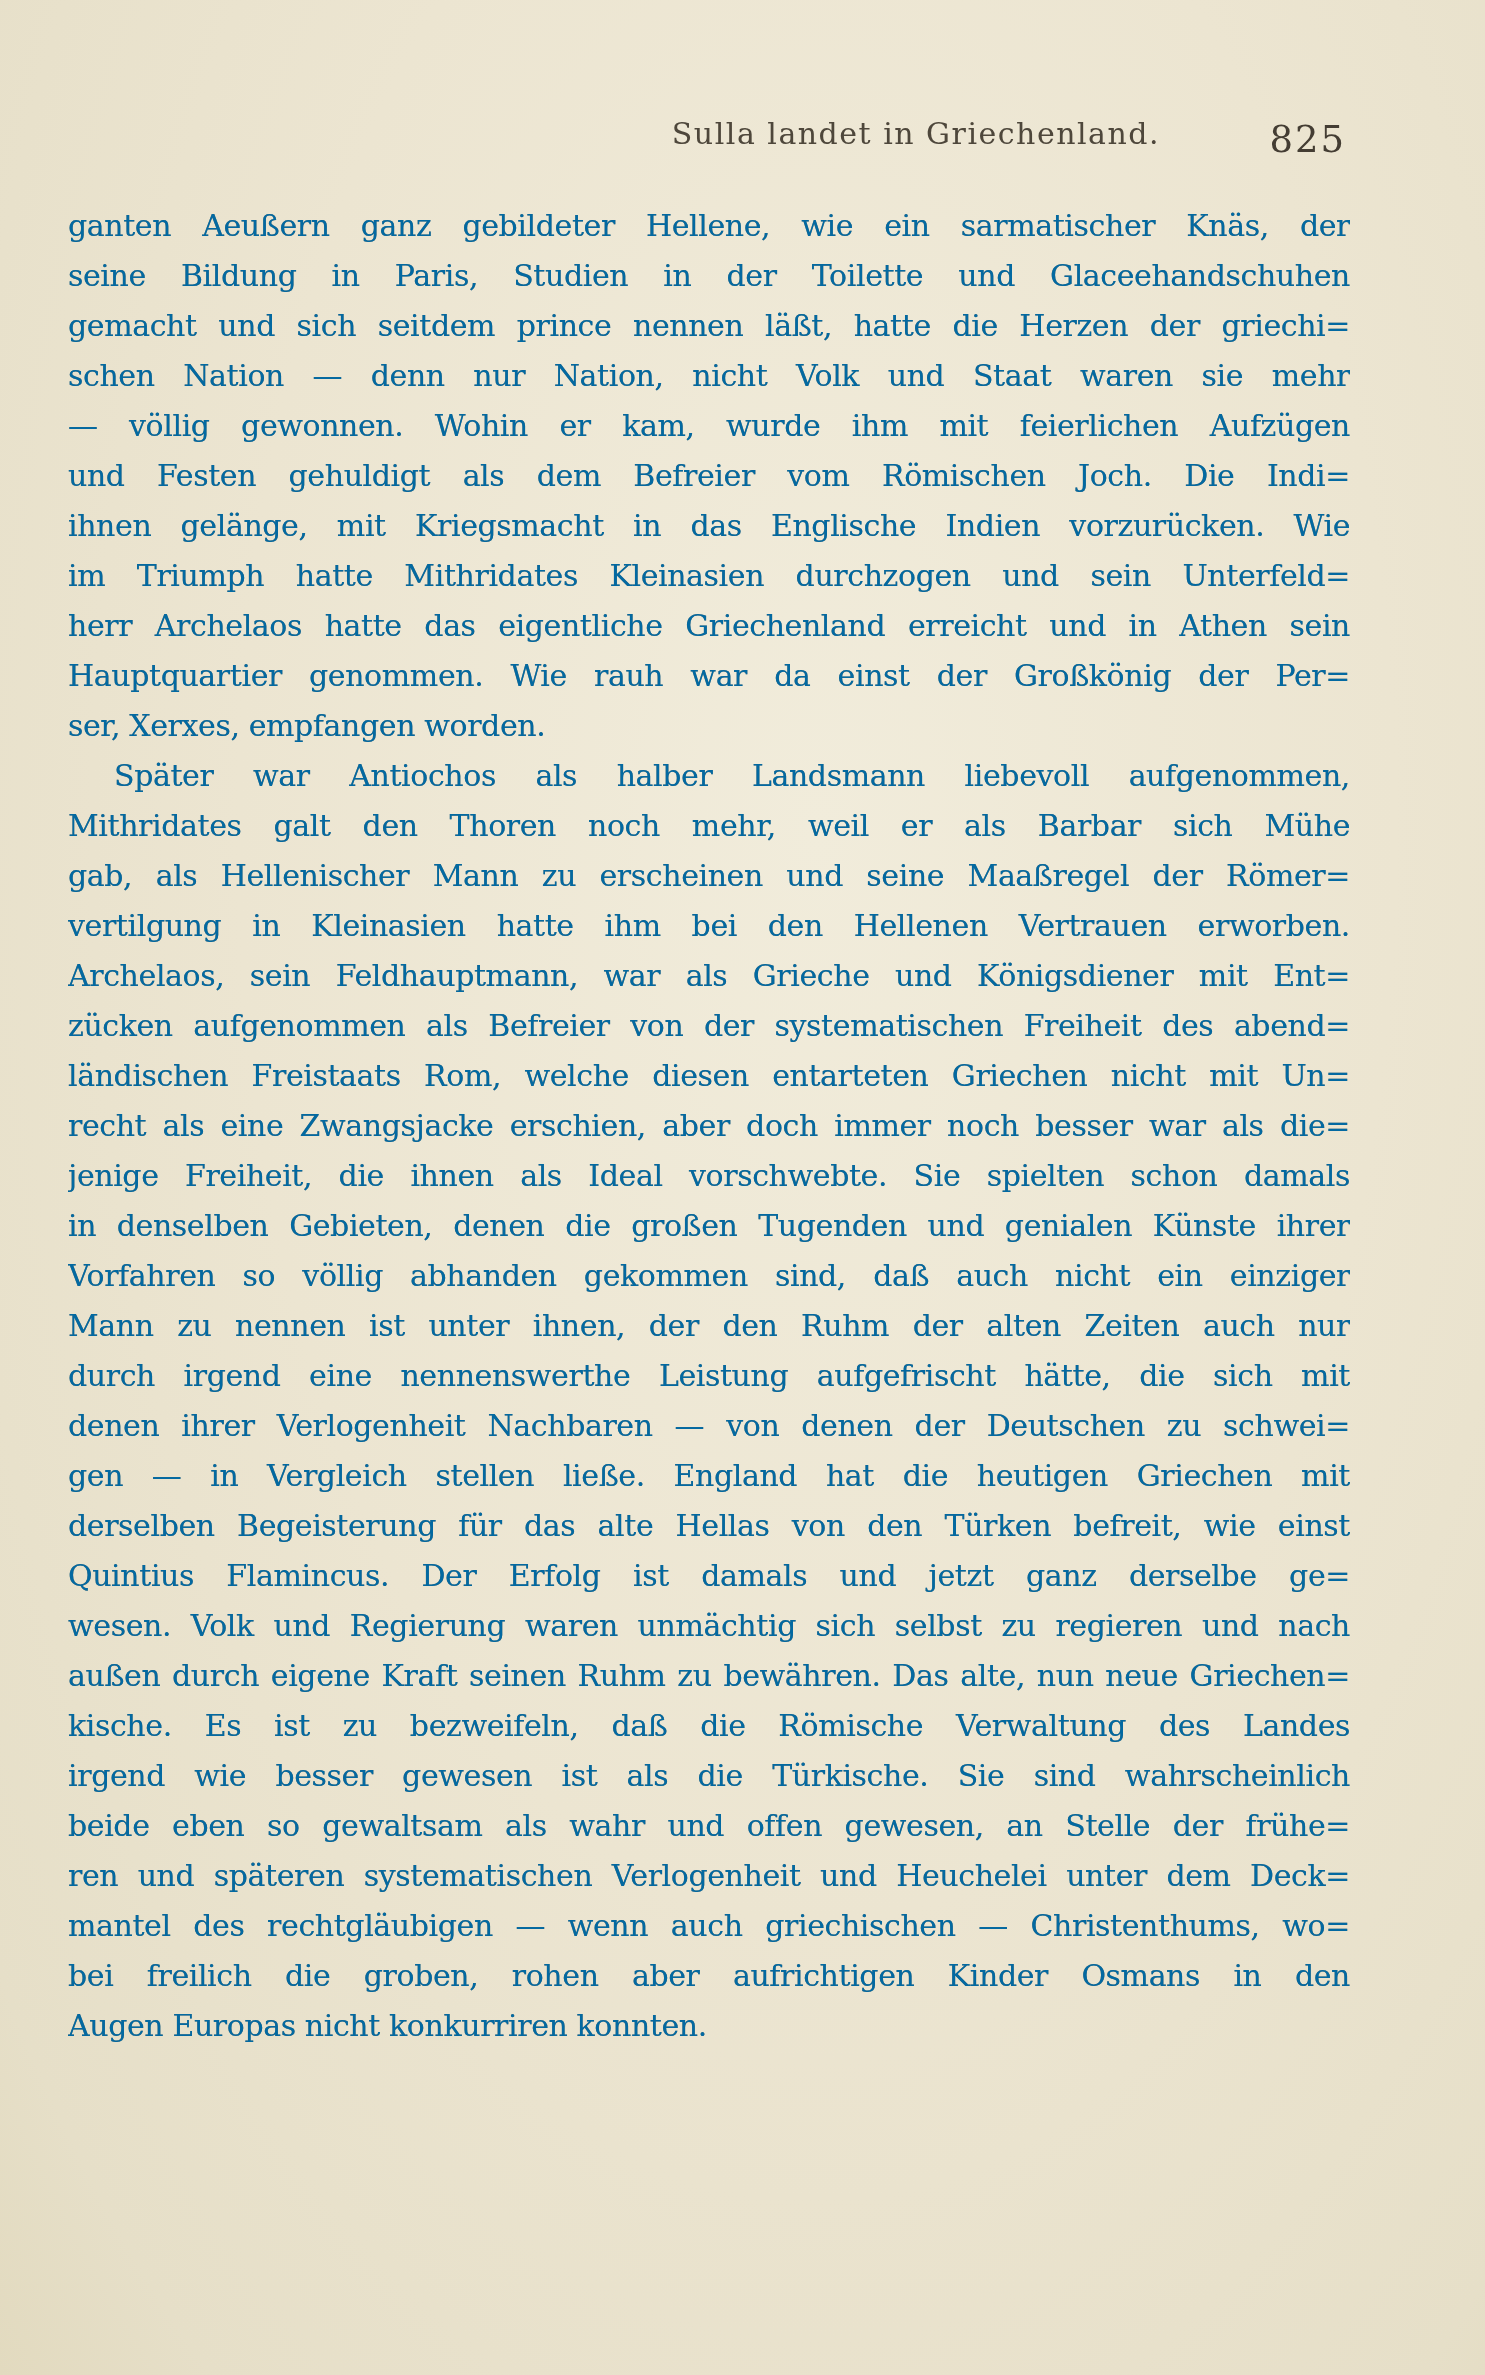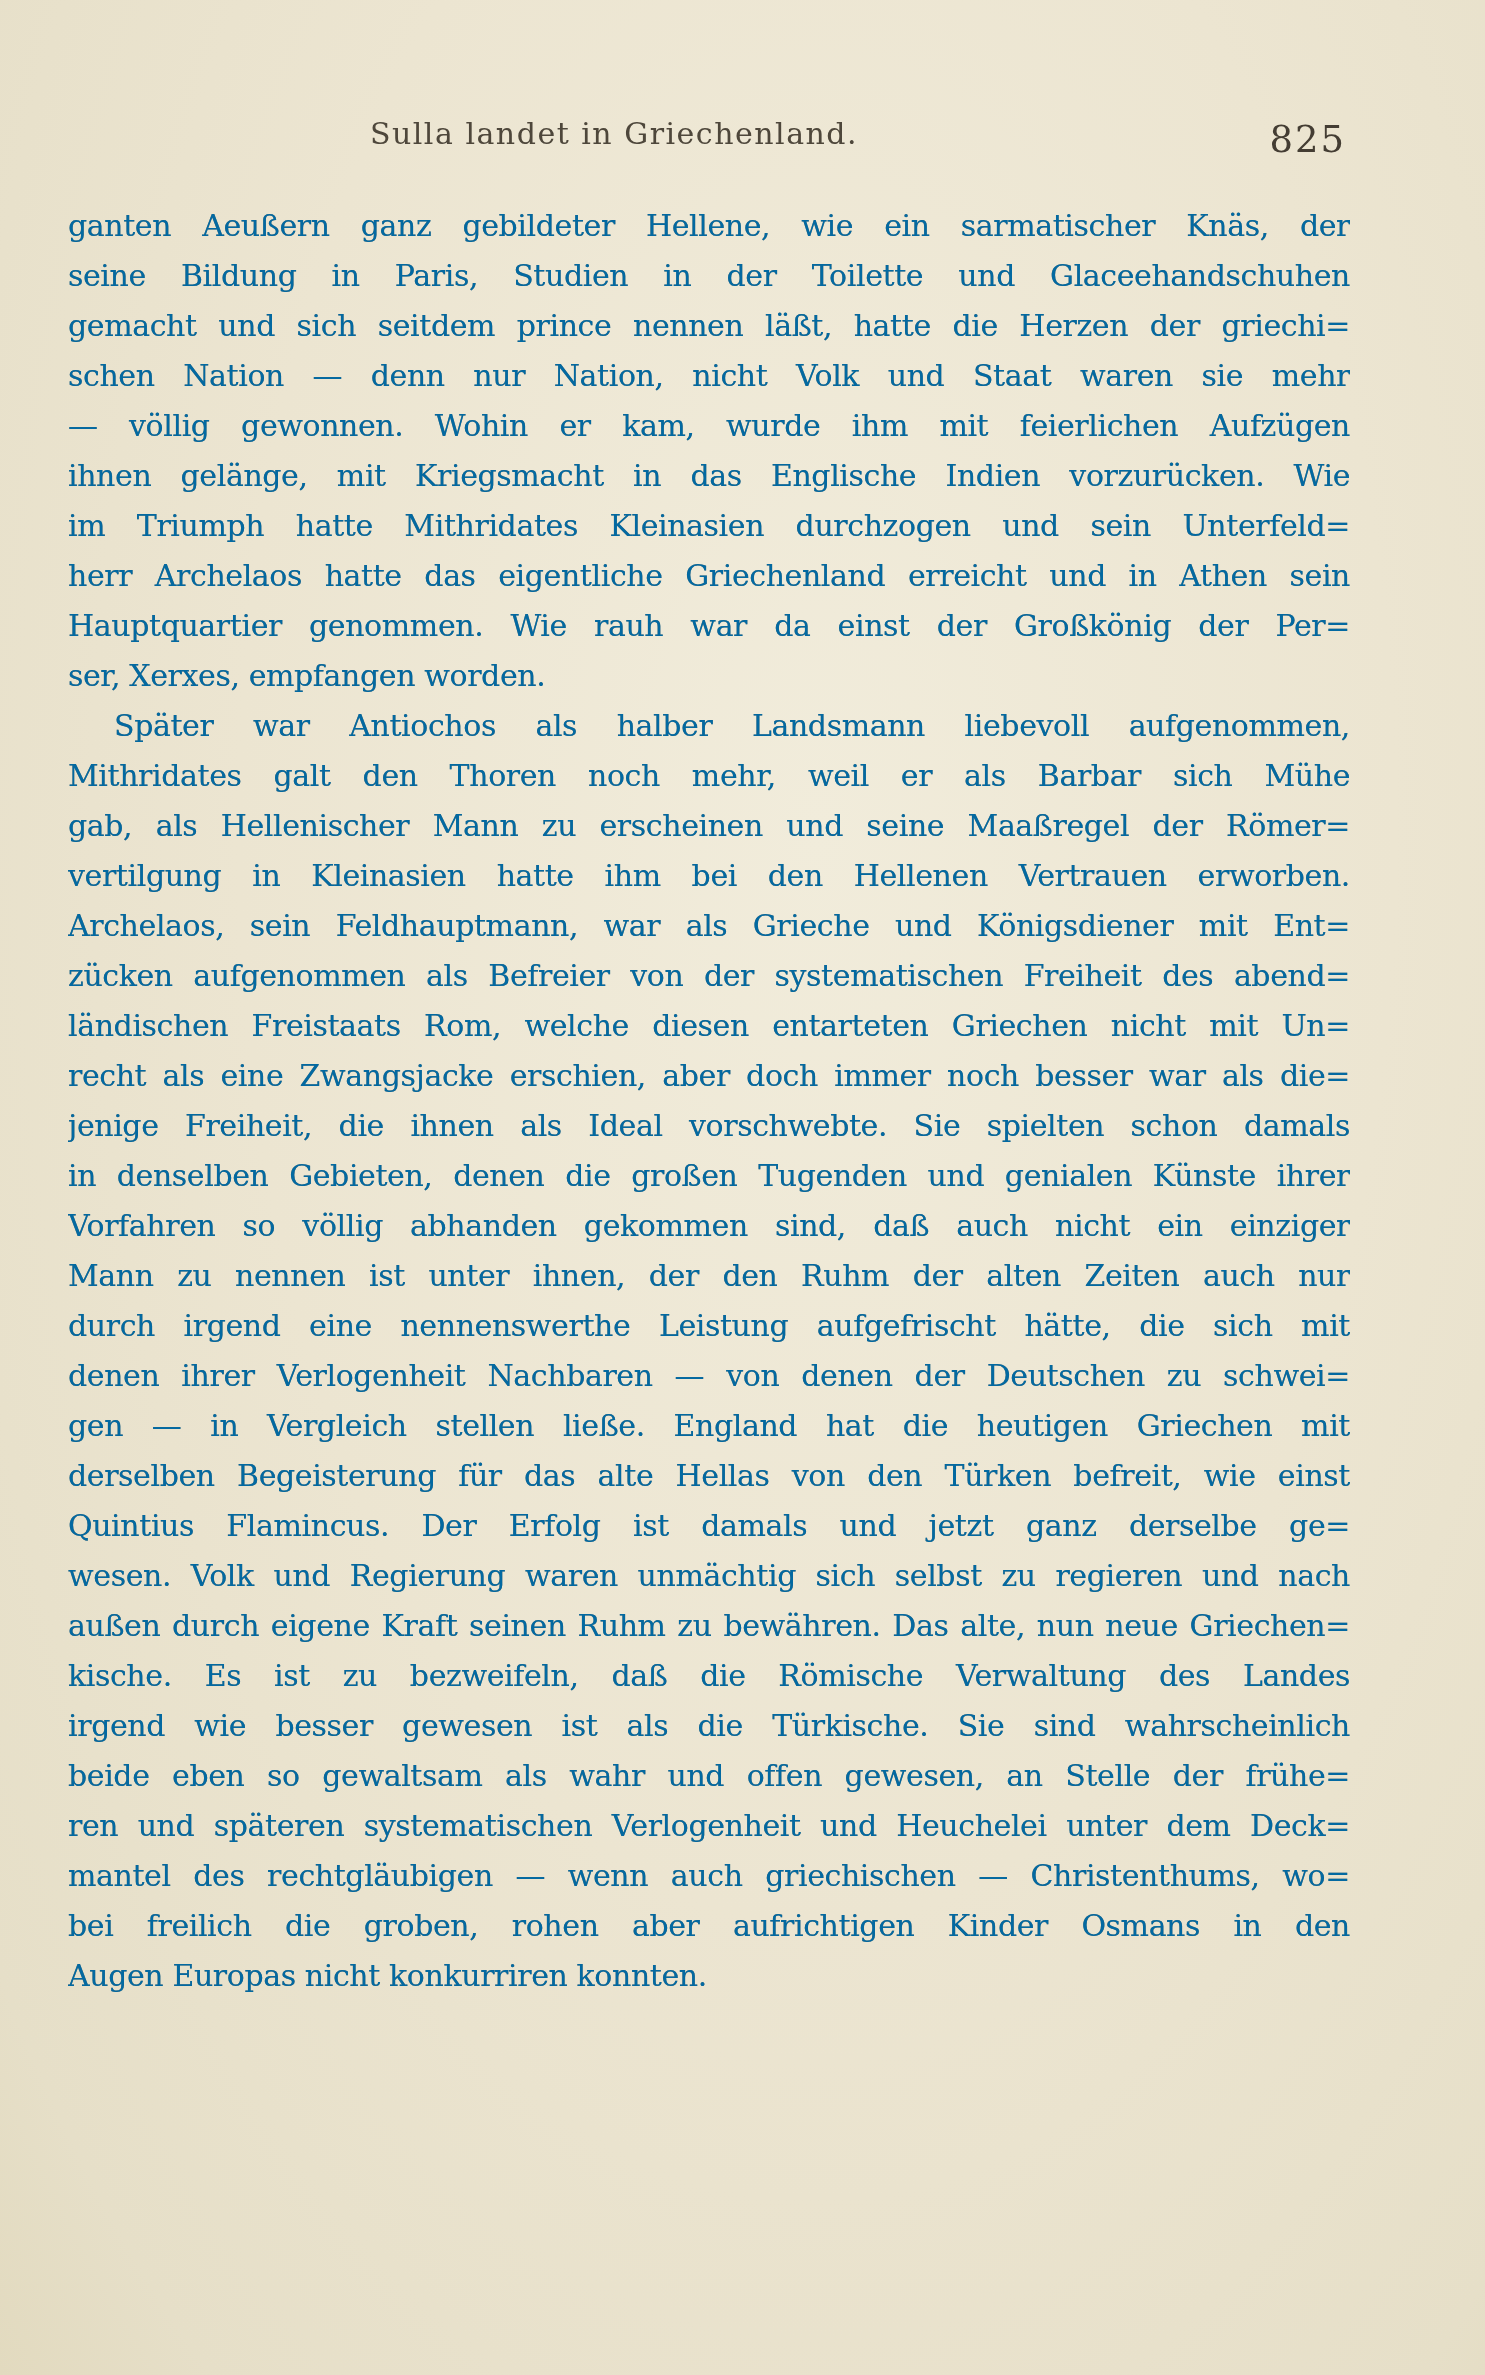--- a/index.html
+++ b/index.html
@@ -22,21 +22,21 @@
     top: 110px;
     width: 1282px;
     height: 52px;
     color: #4c4539;
   }
   .head-title {
     position: absolute;
     left: 0;
     right: 190px;
     top: 6px;
-    text-align: center;
+    text-align: right;
     font-size: 30px;
     letter-spacing: 1.5px;
     color: #4e473b;
   }
   .page-number {
     position: absolute;
     right: 4px;
     top: 8px;
     font-size: 37px;
     letter-spacing: 2px;
@@ -71,20 +71,21 @@
     <div class="head-title">Sulla landet in Griechenland.</div>
     <div class="page-number">825</div>
   </div>
   <div class="text-block">
       <div class="paragraph">
         <div class="line">ganten Aeußern ganz gebildeter Hellene, wie ein sarmatischer Knäs, der</div>
         <div class="line">seine Bildung in Paris, Studien in der Toilette und Glaceehandschuhen</div>
         <div class="line">gemacht und sich seitdem prince nennen läßt, hatte die Herzen der griechi=</div>
         <div class="line">schen Nation — denn nur Nation, nicht Volk und Staat waren sie mehr</div>
         <div class="line">— völlig gewonnen. Wohin er kam, wurde ihm mit feierlichen Aufzügen</div>
+        <div class="line">und Festen gehuldigt als dem Befreier vom Römischen Joch. Die Indi=</div>
         <div class="line">ihnen gelänge, mit Kriegsmacht in das Englische Indien vorzurücken. Wie</div>
         <div class="line">im Triumph hatte Mithridates Kleinasien durchzogen und sein Unterfeld=</div>
         <div class="line">herr Archelaos hatte das eigentliche Griechenland erreicht und in Athen sein</div>
         <div class="line">Hauptquartier genommen. Wie rauh war da einst der Großkönig der Per=</div>
         <div class="line line-end">ser, Xerxes, empfangen worden.</div>
       </div>
       <div class="paragraph">
         <div class="line line-indent">Später war Antiochos als halber Landsmann liebevoll aufgenommen,</div>
         <div class="line">Mithridates galt den Thoren noch mehr, weil er als Barbar sich Mühe</div>
         <div class="line">gab, als Hellenischer Mann zu erscheinen und seine Maaßregel der Römer=</div>

